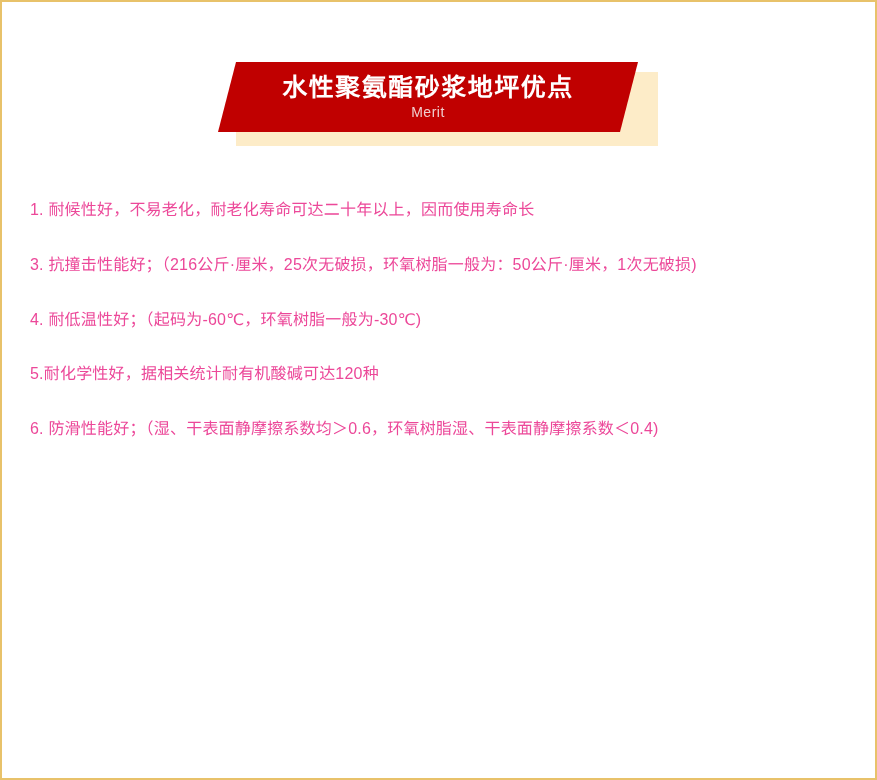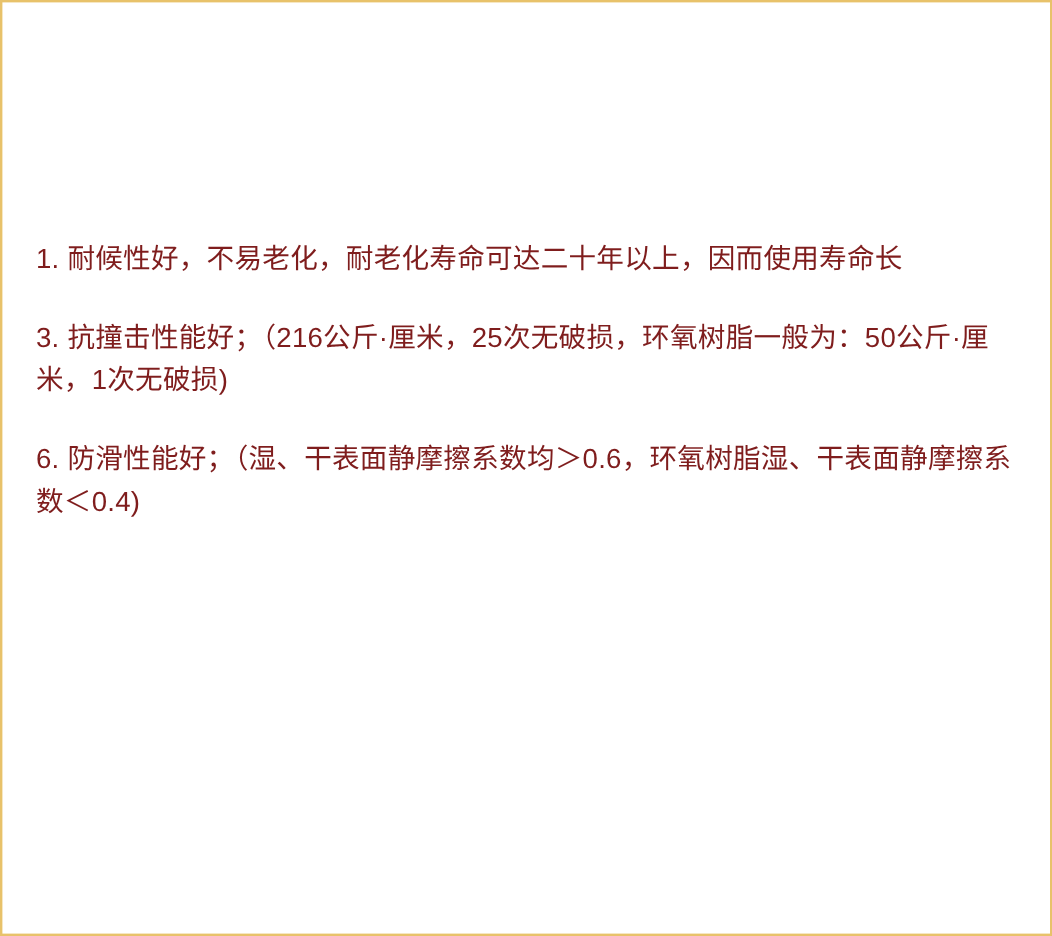--- a/index.html
+++ b/index.html
@@ -73,35 +73,44 @@
   }
 
   
   .content {
     position: absolute;
     left: 28px;
     top: 196px;
     width: 820px;
   }
   .item {
-    color: #7f1d1d;
-    font-size: 23px;
+    color: #ec4899;
+    font-size: 16px;
     line-height: 1.55;
     margin: 0 0 30px 0;
     letter-spacing: 0.2px;
   }
   .item:last-child {
     margin-bottom: 0;
   }
 </style>
 </head>
 <body>
 
 <div class="slide">
 
+  <div class="banner-wrap">
+    <div class="banner-backdrop"></div>
+    <div class="banner-red">
+      <div class="banner-title">水性聚氨酯砂浆地坪优点</div>
+      <div class="banner-sub">Merit</div>
+    </div>
+  </div>
 
   <div class="content">
     <p class="item">1. 耐候性好，不易老化，耐老化寿命可达二十年以上，因而使用寿命长</p>
     <p class="item">3. 抗撞击性能好；（216公斤·厘米，25次无破损，环氧树脂一般为：50公斤·厘米，1次无破损)</p>
+    <p class="item">4. 耐低温性好；（起码为-60℃，环氧树脂一般为-30℃)</p>
+    <p class="item">5.耐化学性好，据相关统计耐有机酸碱可达120种</p>
     <p class="item">6. 防滑性能好；（湿、干表面静摩擦系数均＞0.6，环氧树脂湿、干表面静摩擦系数＜0.4)</p>
   </div>
 
 </div>
 
 </body></html>

